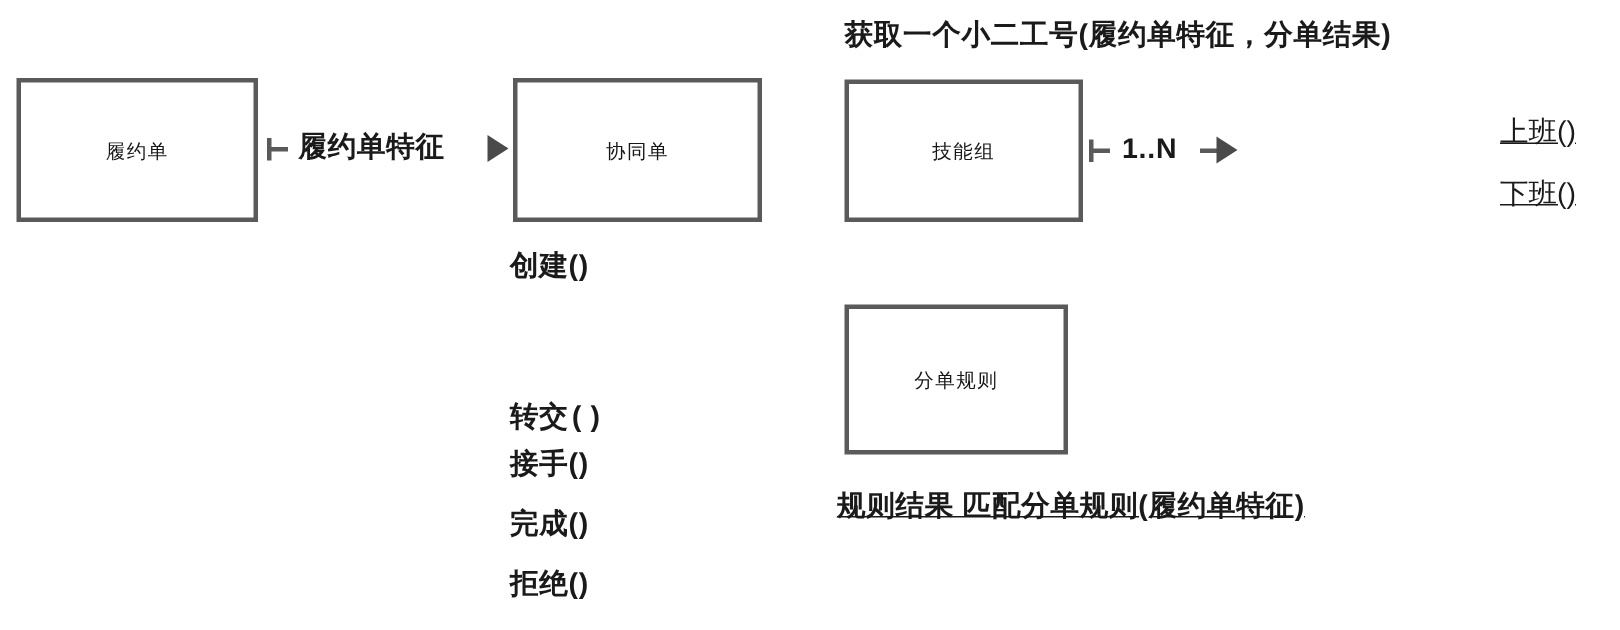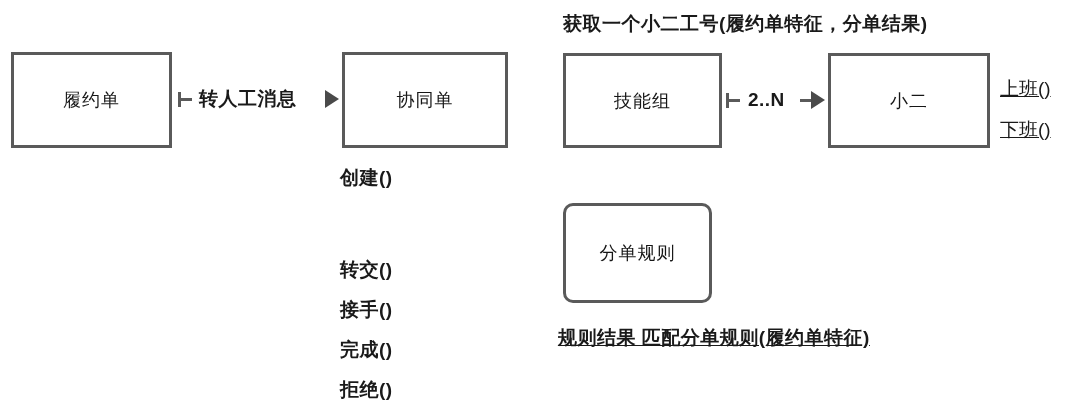--- a/index.html
+++ b/index.html
@@ -26,21 +26,21 @@
   .node {
     position: absolute;
     box-sizing: border-box;
     border: 3px solid #5a5a5a;
     background: #ffffff;
     display: flex;
     align-items: center;
     justify-content: center;
   }
   .node-label {
-    font-size: 18px;
+    font-size: 13px;
     font-weight: 400;
     color: #161616;
     letter-spacing: 1px;
     line-height: 1;
     white-space: nowrap;
   }
   .edge-label {
     position: absolute;
     font-size: 19px;
     font-weight: 700;
@@ -95,52 +95,49 @@
 
   <div class="caption" style="left:563px; top:14px;">获取一个小二工号(履约单特征，分单结果)</div>
 
   <div class="node" style="left:11px; top:52px; width:161px; height:96px;">
     <span class="node-label">履约单</span>
   </div>
 
   <div class="connector-line" style="left:178px; top:98px; width:14px; height:3px;"></div>
   <div class="connector-line" style="left:178px; top:92px; width:3px; height:15px;"></div>
 
-  <div class="edge-label" style="left:199px; top:89px;">转人工消息</div>
+  <div class="edge-label" style="left:199px; top:89px;">履约单特征</div>
 
   <div class="arrow-head" style="left:325px; top:90px;"></div>
 
   <div class="node" style="left:563px; top:53px; width:159px; height:95px;">
     <span class="node-label">技能组</span>
   </div>
 
   <div class="node" style="left:342px; top:52px; width:166px; height:96px;">
     <span class="node-label">协同单</span>
   </div>
 
   <div class="connector-line" style="left:726px; top:99px; width:14px; height:3px;"></div>
   <div class="connector-line" style="left:726px; top:93px; width:3px; height:15px;"></div>
 
-  <div class="edge-label" style="left:748px; top:90px;">2..N</div>
+  <div class="edge-label" style="left:748px; top:90px;">1..N</div>
 
   <div class="connector-line" style="left:800px; top:99px; width:12px; height:3px;"></div>
   <div class="arrow-head" style="left:811px; top:91px;"></div>
 
-  <div class="node" style="left:828px; top:53px; width:162px; height:95px;">
-    <span class="node-label">小二</span>
-  </div>
 
   <div class="side-method" style="left:1000px; top:79px;">上班()</div>
   <div class="side-method" style="left:1000px; top:120px;">下班()</div>
 
   <div class="method" style="left:340px; top:168px;">创建()</div>
-  <div class="method" style="left:340px; top:260px;">转交()</div>
+  <div class="method" style="left:340px; top:270px;font-family:Liberation Mono, monospace;">转交()</div>
   <div class="method" style="left:340px; top:300px;">接手()</div>
   <div class="method" style="left:340px; top:340px;">完成()</div>
   <div class="method" style="left:340px; top:380px;">拒绝()</div>
 
-  <div class="node" style="left:563px; top:203px; width:149px; height:100px;border-radius:10px;">
+  <div class="node" style="left:563px; top:203px; width:149px; height:100px;">
     <span class="node-label">分单规则</span>
   </div>
 
   <div class="caption" style="left:558px; top:328px;text-decoration:underline;">规则结果 匹配分单规则(履约单特征)</div>
 
 </div>
 
 </body></html>

